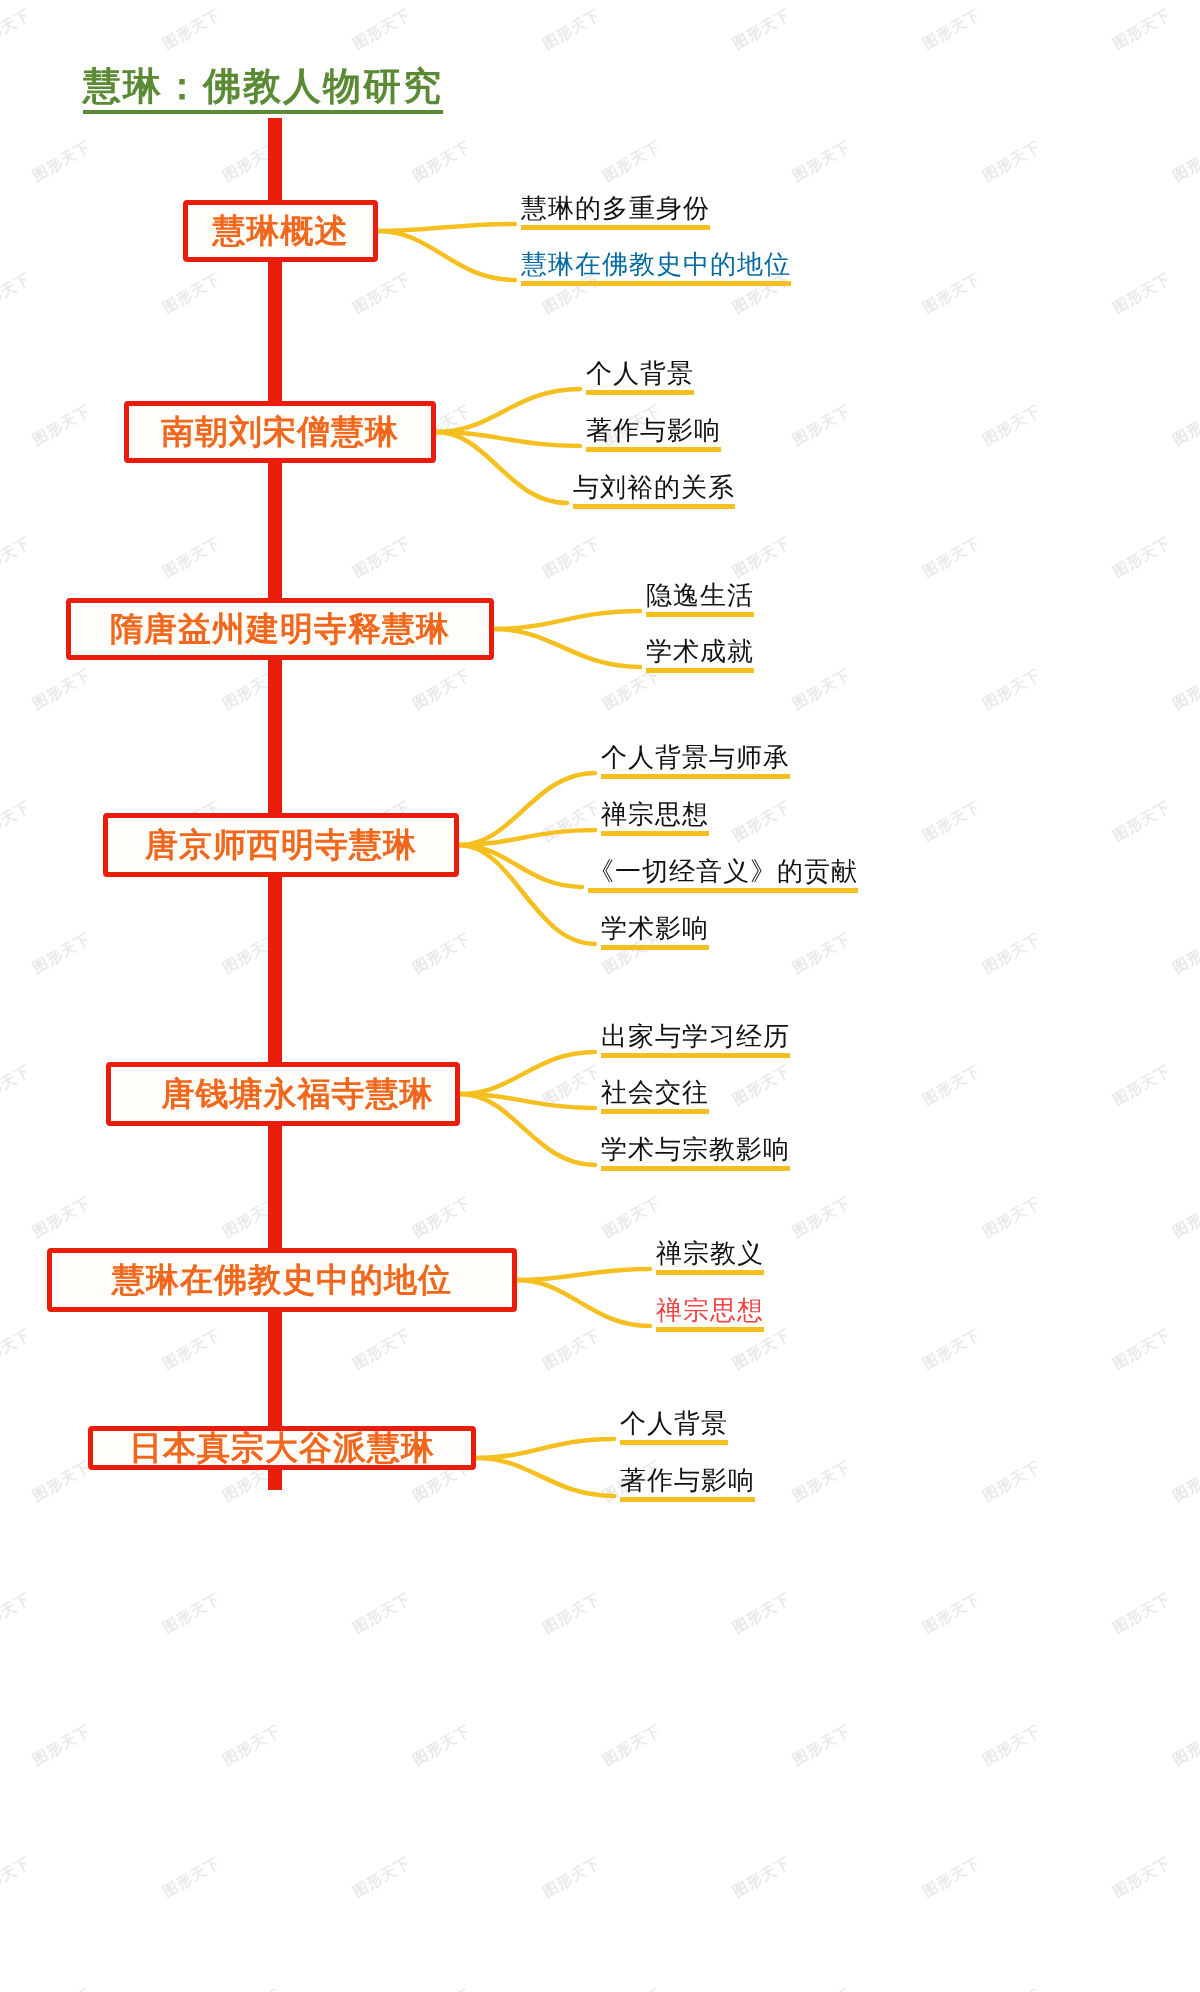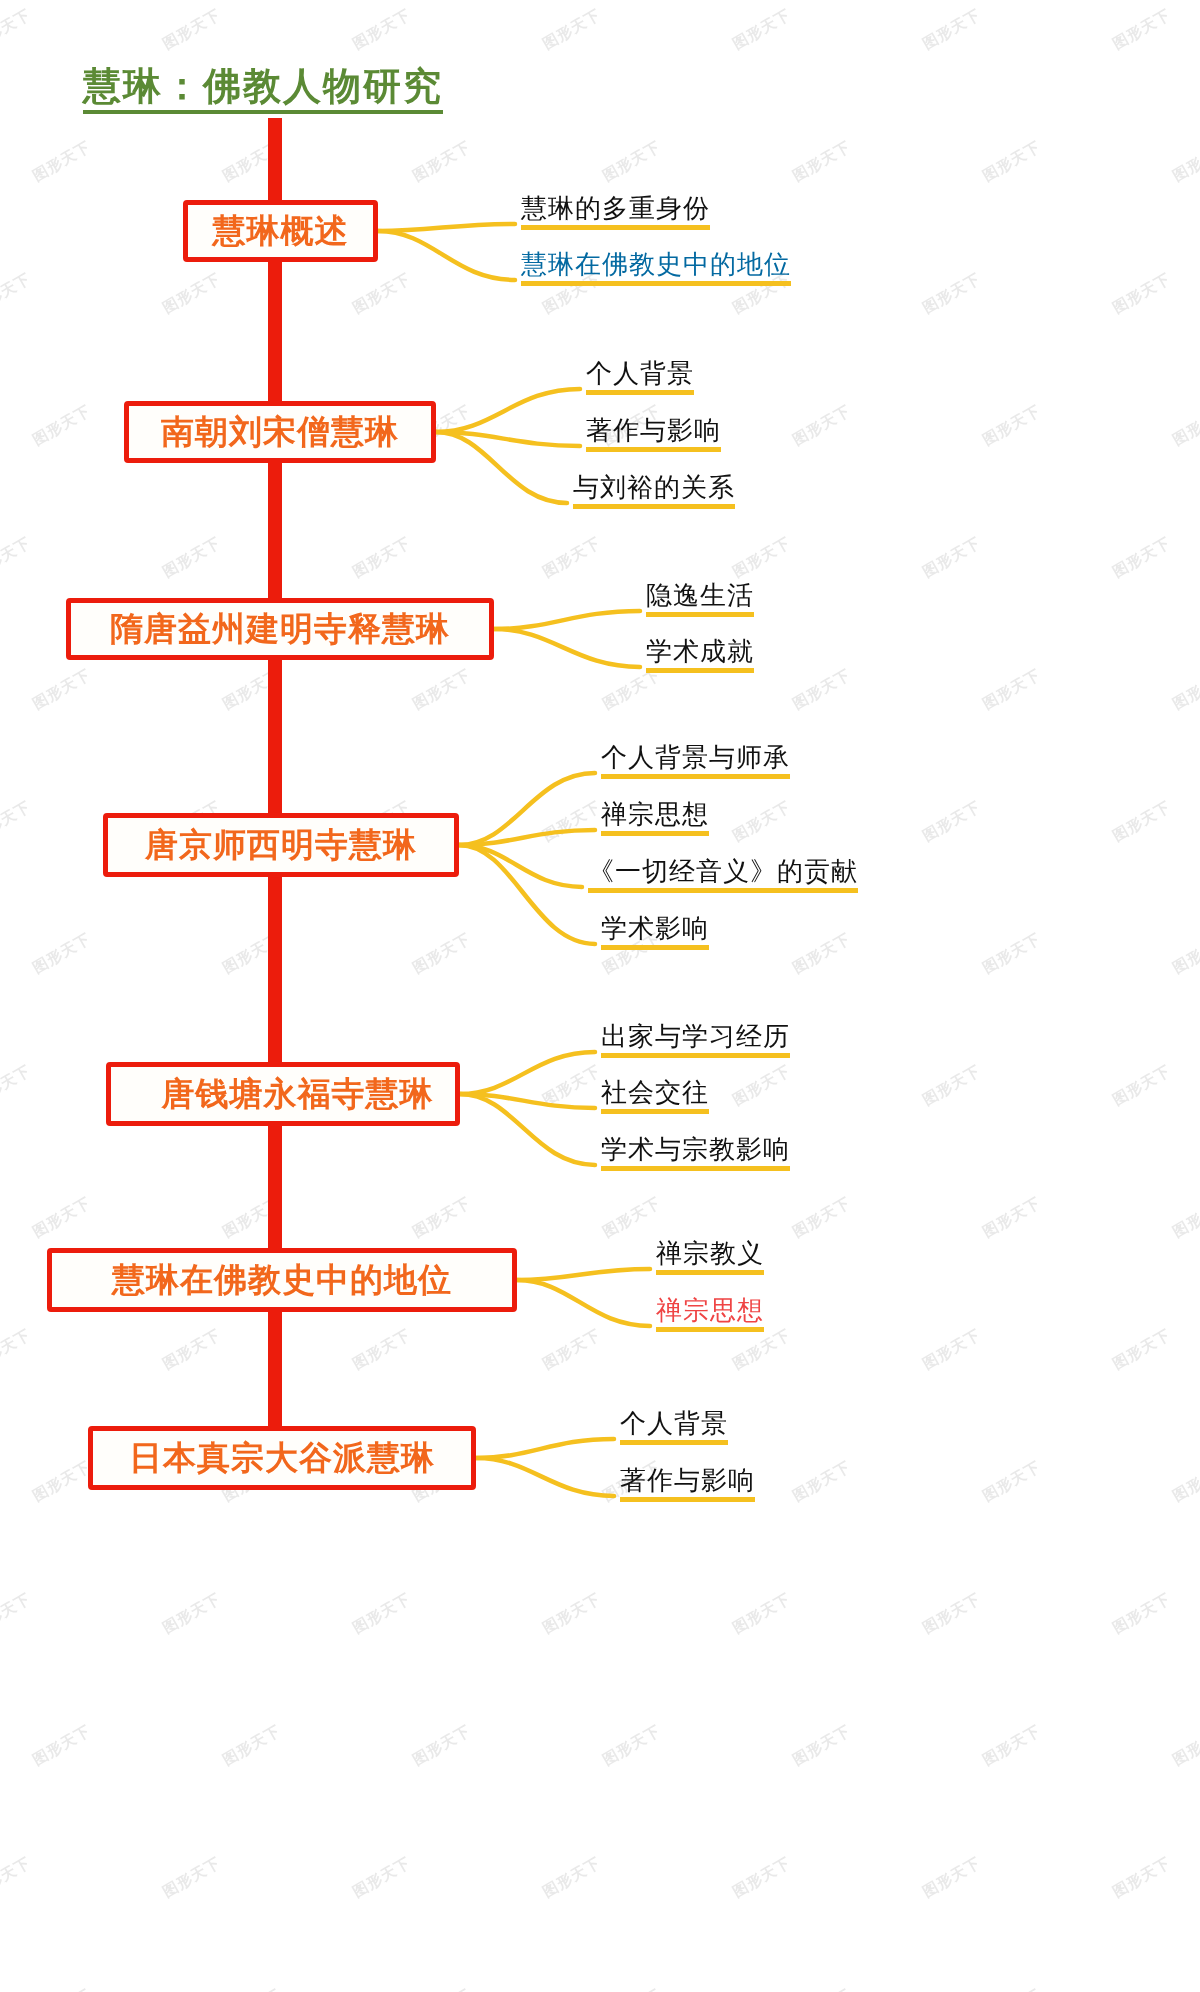--- a/index.html
+++ b/index.html
@@ -215,21 +215,21 @@
       </div>
       <div class="node" style="left: 103px; top: 813px; width: 356px; height: 64px; font-size: 33px; border-color: rgb(236, 28, 12); color: rgb(242, 103, 28);">
         <span>唐京师西明寺慧琳</span>
       </div>
       <div class="node" style="left: 106px; top: 1062px; width: 354px; height: 64px; font-size: 33px; border-color: rgb(236, 28, 12); color: rgb(242, 103, 28); padding-left: 29px;">
         <span>唐钱塘永福寺慧琳</span>
       </div>
       <div class="node" style="left: 47px; top: 1248px; width: 470px; height: 64px; font-size: 33px; border-color: rgb(236, 28, 12); color: rgb(242, 103, 28);">
         <span>慧琳在佛教史中的地位</span>
       </div>
-      <div class="node" style="left: 88px; top: 1426px; width: 388px; height: 64px; font-size: 33px; border-color: rgb(236, 28, 12); color: rgb(242, 103, 28);">
+      <div class="node" style="left: 88px; top: 1426px; width: 388px; height: 44px; font-size: 33px; border-color: rgb(236, 28, 12); color: rgb(242, 103, 28);">
         <span>日本真宗大谷派慧琳</span>
       </div>
     </div>
   <div id="leaves-layer">
       <div class="leaf" style="left: 521px; top: 194px; font-size: 26px; color: rgb(17, 17, 17); border-bottom-color: rgb(245, 192, 31);">慧琳的多重身份</div>
       <div class="leaf" style="left: 521px; top: 250px; font-size: 26px; color: #0369a1; border-bottom-color: rgb(245, 192, 31);">慧琳在佛教史中的地位</div>
       <div class="leaf" style="left: 586px; top: 359px; font-size: 26px; color: rgb(17, 17, 17); border-bottom-color: rgb(245, 192, 31);">个人背景</div>
       <div class="leaf" style="left: 586px; top: 416px; font-size: 26px; color: rgb(17, 17, 17); border-bottom-color: rgb(245, 192, 31);">著作与影响</div>
       <div class="leaf" style="left: 573px; top: 473px; font-size: 26px; color: rgb(17, 17, 17); border-bottom-color: rgb(245, 192, 31);">与刘裕的关系</div>
       <div class="leaf" style="left: 646px; top: 581px; font-size: 26px; color: rgb(17, 17, 17); border-bottom-color: rgb(245, 192, 31);">隐逸生活</div>

